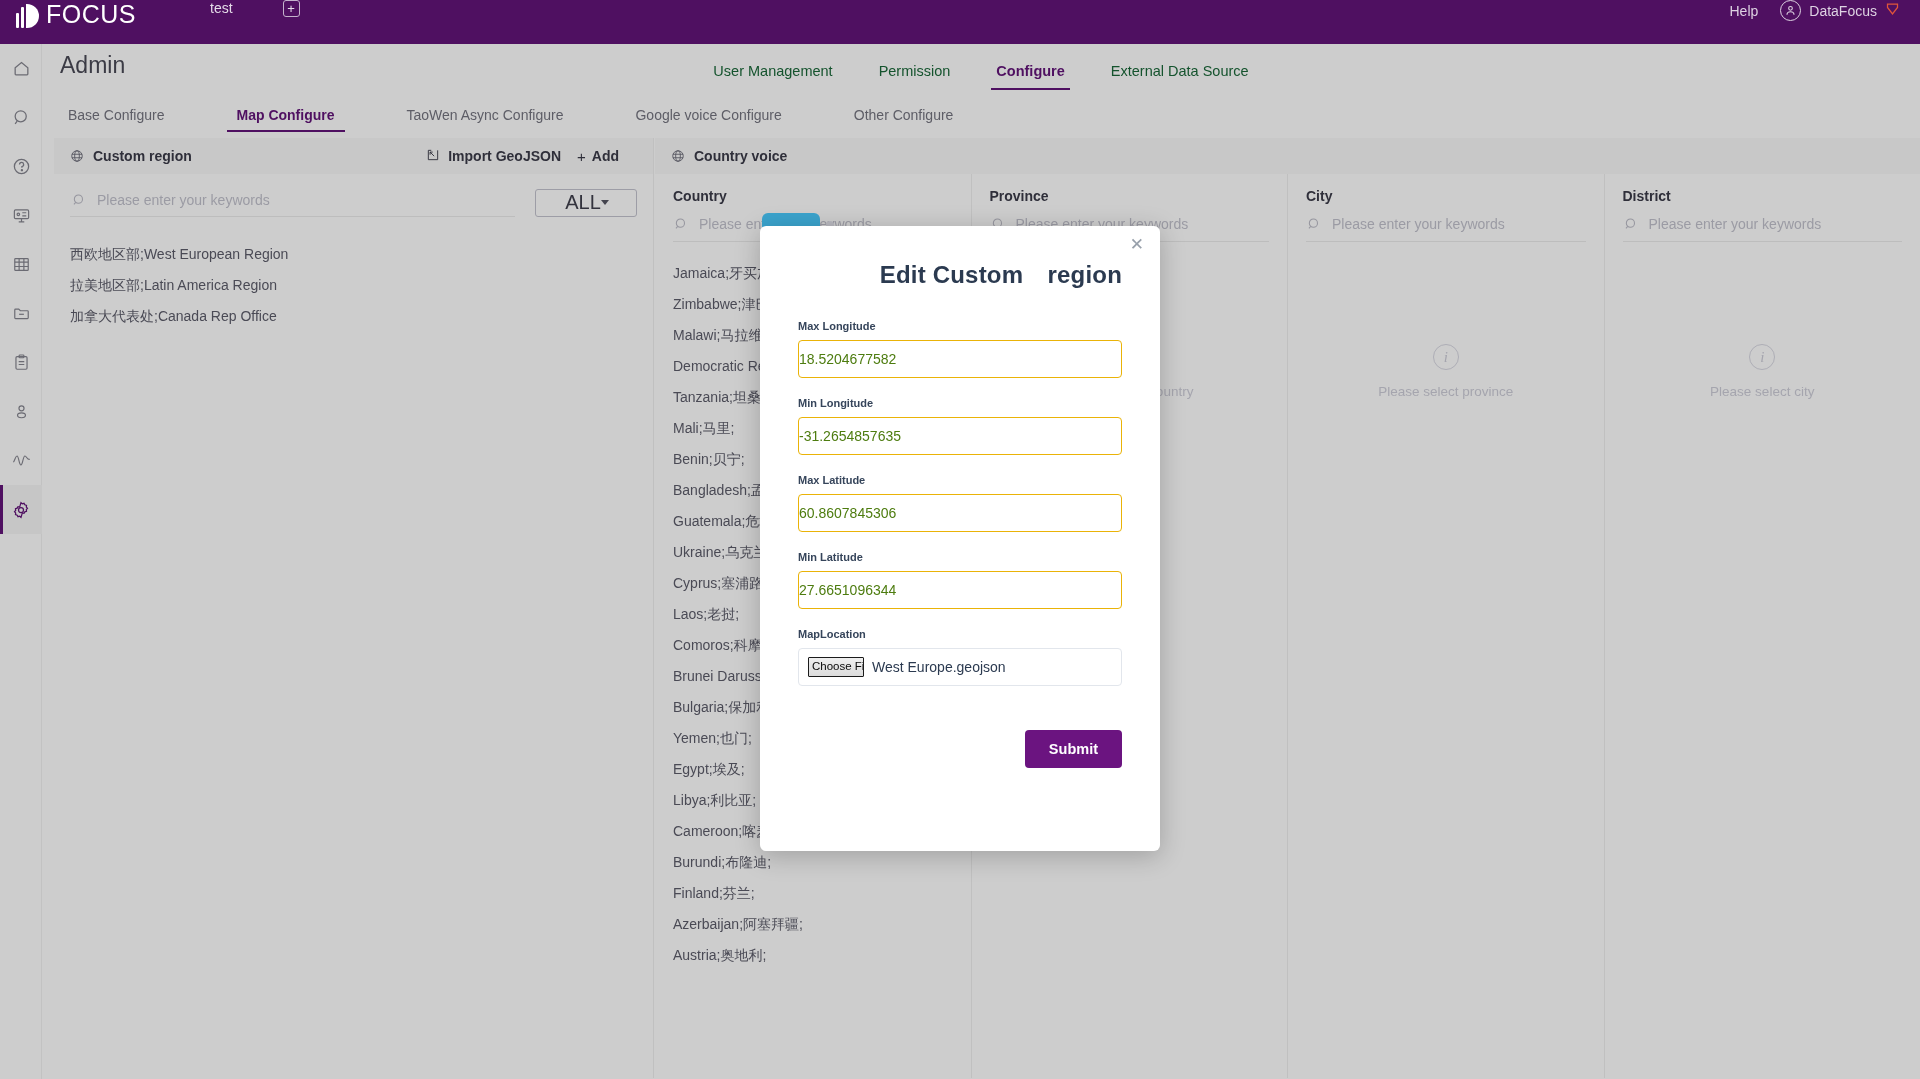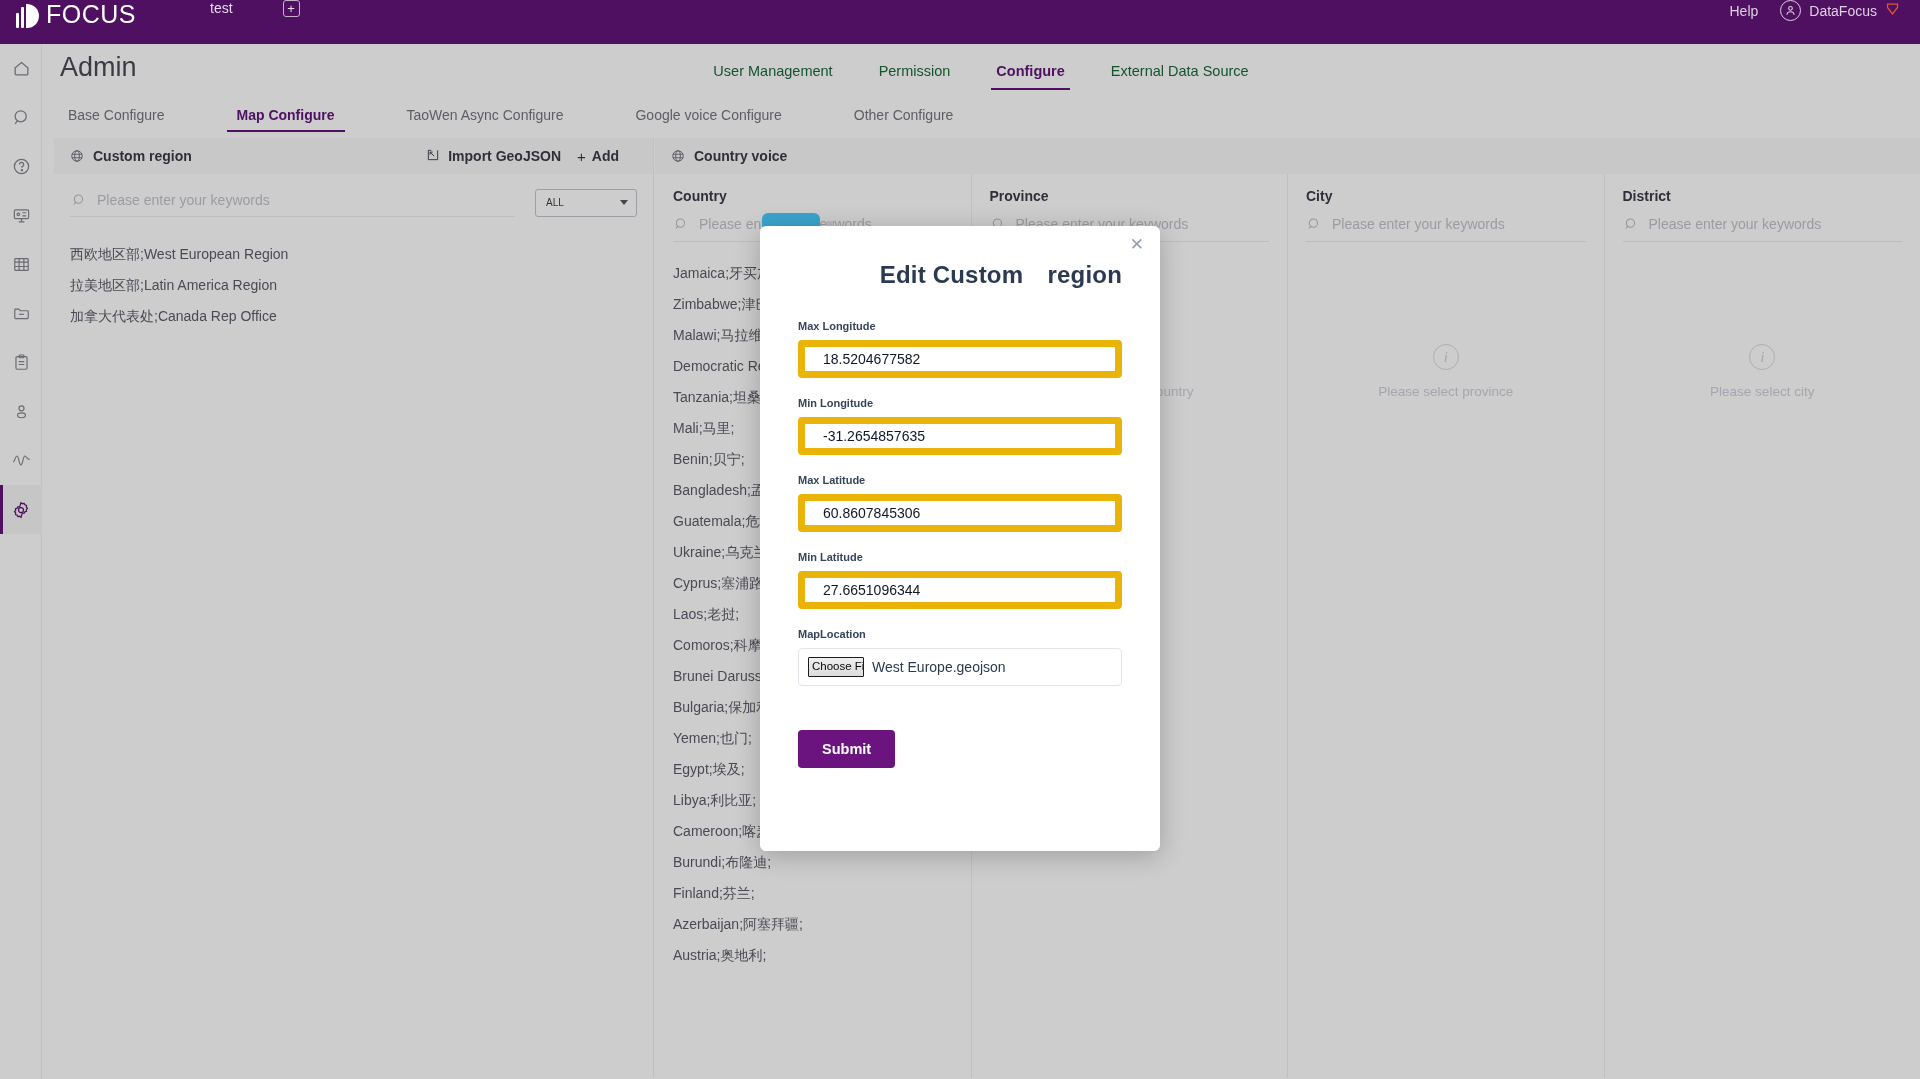--- a/index.html
+++ b/index.html
@@ -68,21 +68,21 @@
   .rail-item svg { display: block; }
 
   
   .page {
     position: absolute; top: 44px; left: 42px;
     width: 1878px; height: 1035px;
     background: #cdcdcd;
   }
   .page-title {
     position: absolute; left: 18px; top: 8px;
-    font-size: 27px; color: #3b3b45; font-weight: 400;
+    font-size: 23px; color: #3b3b45; font-weight: 400;
   }
 
   .topnav {
     position: absolute; left: 0; top: 0; width: 1878px; height: 46px;
     display: flex; align-items: flex-end; justify-content: center; gap: 36px;
   }
   .topnav-item {
     font-size: 14.5px; color: #14532d;
     padding: 0 5px 11px 5px; position: relative;
   }
@@ -142,23 +142,23 @@
     font-size: 14px; color: #3c3c46; width: 100%;
     font-family: "Liberation Sans", sans-serif;
   }
   .search-field input::placeholder { color: #9b9ba4; }
   .mag { color: #96969f; display: inline-flex; }
 
   .select-all {
     width: 102px; height: 28px;
     border: 1px solid #9d9da6; border-radius: 3px;
     background: #cdcdcd;
-    display: flex; align-items: center; justify-content: space-between;
+    display: flex; align-items: center; justify-content: center;
     padding: 0 8px 0 10px;
-    font-size: 10px; color: #33333d;
+    font-size: 20px; color: #33333d;
   }
   .caret { width: 0; height: 0; border-left: 4.5px solid transparent; border-right: 4.5px solid transparent; border-top: 5px solid #44444e; }
 
   .region-list { padding: 22px 16px 0 16px; }
   .region-item {
     font-size: 14px; color: #4a4a55;
     padding: 5px 0; line-height: 1.5;
   }
 
   
@@ -229,43 +229,43 @@
     text-align: right; font-size: 24px; font-weight: bold;
     color: #2b3a50; padding-top: 33px; padding-bottom: 10px;
     letter-spacing: 0.2px; white-space: pre;
   }
   .field-label {
     font-size: 11px; font-weight: bold; color: #36455b;
     margin-top: 19px; margin-bottom: 8px;
   }
   .field-input {
     width: 100%; height: 38px;
-    border: 7px solid #eab308; border-radius: 4px;
-    padding: 0 18px; font-size: 14px; color: #0f172a;
+    border: 1px solid #eab308; border-radius: 4px;
+    padding: 0 0; font-size: 14px; color: #4d7c0f;
     background: #fff; outline: none;
     font-family: "Liberation Sans", sans-serif;
   }
   .file-input {
     width: 100%; height: 38px;
     border: 1px solid #e2e6ec; border-radius: 4px;
     display: flex; align-items: center; gap: 8px;
     padding: 0 9px;
   }
   .choose-file-btn {
     border: 1.5px solid #1b1b1b;
     background: linear-gradient(#efefef, #dcdcdc);
     font-size: 11.5px; color: #0a0a0a;
     padding: 2px 3px; line-height: 1.15;
     border-radius: 1px;
     font-family: "Liberation Sans", sans-serif;
     white-space: nowrap; overflow: hidden;
     max-width: 56px;
   }
   .file-name { font-size: 14px; color: #2b3a50; }
-  .submit-row { display: flex; margin-top: 44px; }
+  .submit-row { display: flex; justify-content: flex-end; margin-top: 44px; }
   .submit-btn {
     background: #6b1480; color: #fff;
     border: none; border-radius: 4px;
     font-size: 14.5px; font-weight: bold;
     padding: 0 24px; height: 38px;
     cursor: pointer;
     font-family: "Liberation Sans", sans-serif;
   }
 </style>
 </head>

